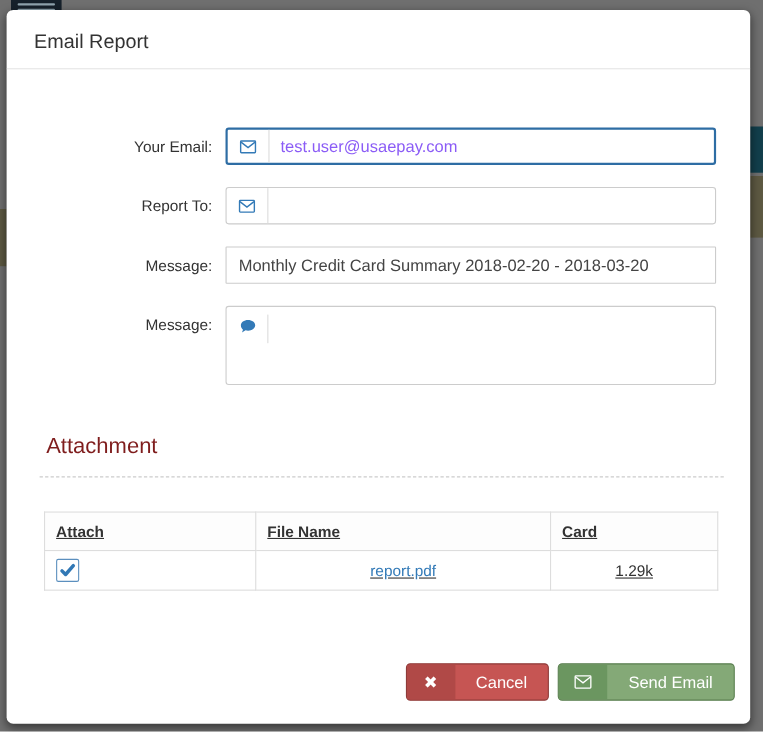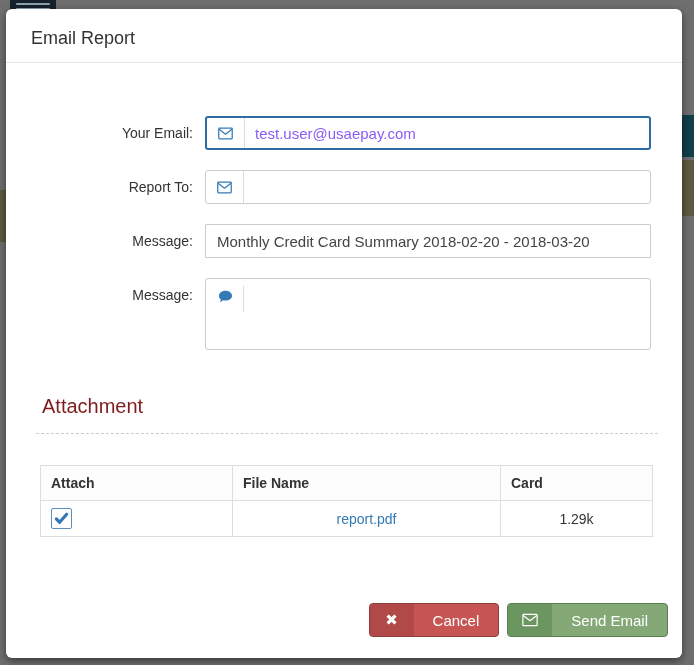--- a/index.html
+++ b/index.html
@@ -69,21 +69,21 @@
     font-family:inherit; font-size:14px; color:#444; padding:8px;
   }
 
   
   .attachment { margin-top:45px; }
   .attachment-heading { font-size:20px; font-weight:400; color:#7f1d1d; margin:0 0 15px 36px; }
   .dashed-divider { border:none; border-top:1px dashed #ccc; margin:0 24px 0 30px; }
 
   table.attach-table {
     border-collapse:collapse; margin:31px 0 0 34px; width:612px;
-    font-size:14px; color:#333; table-layout:fixed;
+    font-size:14px; color:#333; table-layout:fixed;text-decoration:underline;
   }
   .attach-table th, .attach-table td { border:1px solid #ddd; }
   .attach-table th {
     text-align:left; font-weight:bold; padding:9px 10px; background:#fdfdfd;
   }
   .attach-table td { padding:7px 10px; height:36px; }
   .col-attach { width:192px; }
   .col-file { width:268px; }
   .col-size { width:152px; }
   .cell-center { text-align:center; }

